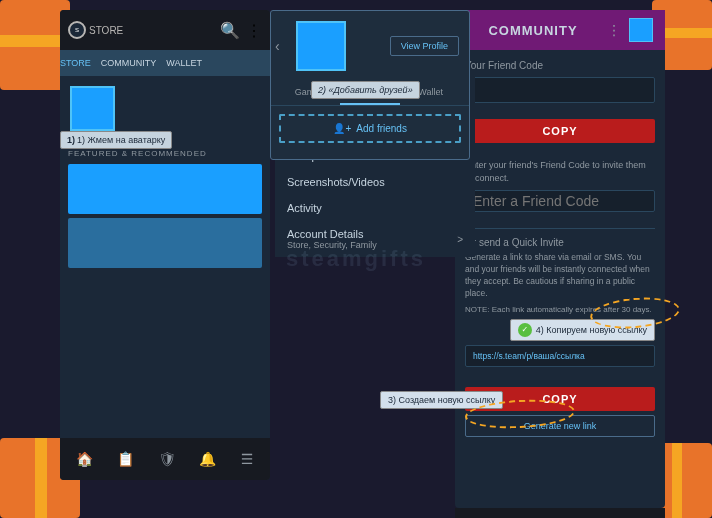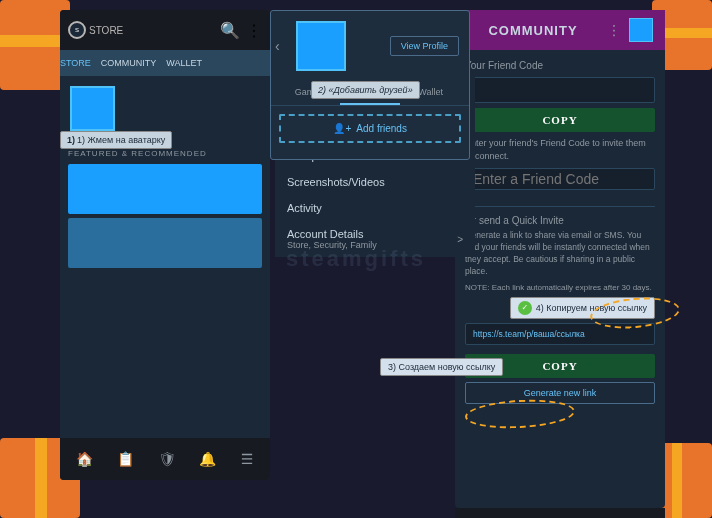--- a/index.html
+++ b/index.html
@@ -399,31 +399,30 @@
       border: 1px solid #2a475e;
       color: #c7d5e0;
       font-size: 10px;
       padding: 5px 7px;
       border-radius: 2px;
       outline: none;
       height: 26px;
     }
     .copy-btn {
       width: 100%;
-      background: #14532d;
+      background: #b91c1c;
       color: white;
       border: none;
       font-size: 11px;
       font-weight: bold;
       padding: 6px;
       border-radius: 2px;
       cursor: pointer;
-      margin: 5px 0;
+      margin: 16px 0;
       letter-spacing: 1px;
-      font-family: Liberation Serif, serif;
     }
     .invite-text {
       color: #8f98a0;
       font-size: 9px;
       line-height: 1.4;
       margin-bottom: 6px;
     }
     .enter-code-input {
       width: 100%;
       background: #16202c;

